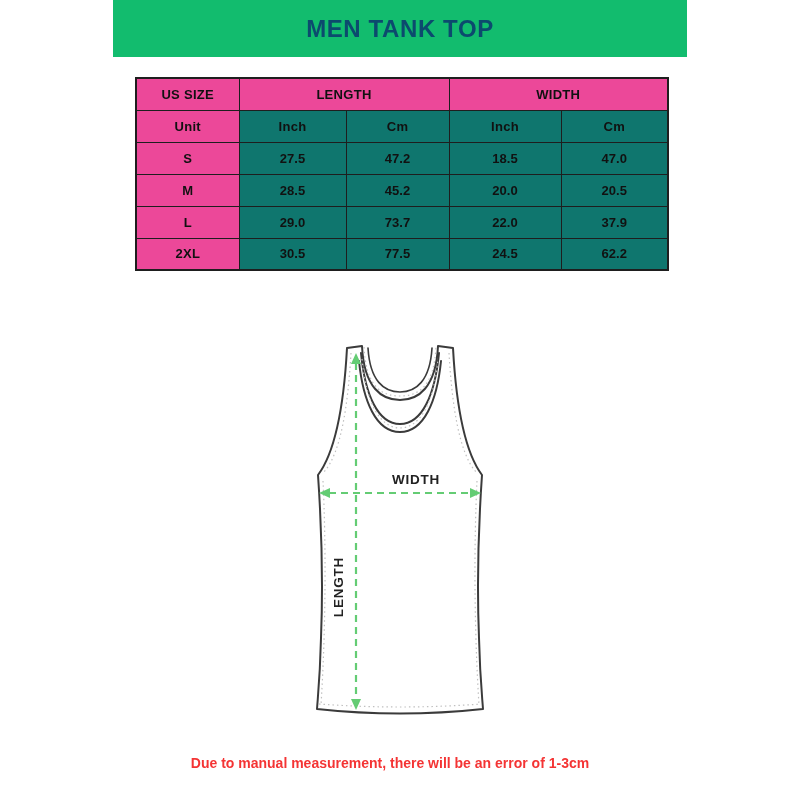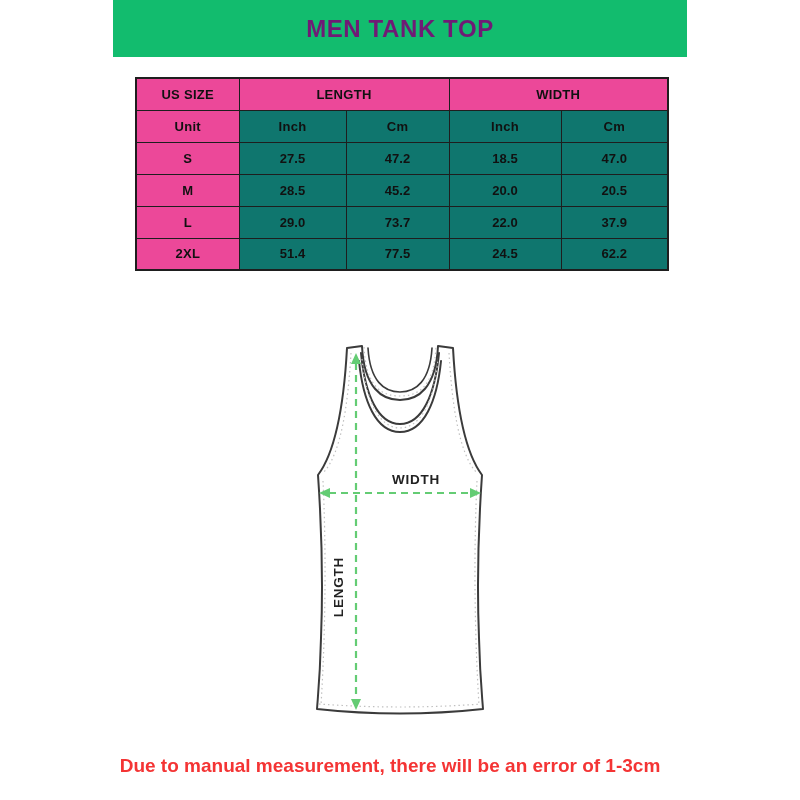--- a/index.html
+++ b/index.html
@@ -15,21 +15,21 @@
 
   
   .banner {
     position: absolute;
     left: 113px; top: 0;
     width: 574px; height: 57px;
     background: #12BC6E;
     display: flex; align-items: center; justify-content: center;
   }
   .banner h1 {
-    color: #701a75;
+    color: #0c4a6e;
     font-size: 24px;
     font-weight: 700;
     letter-spacing: 0.6px;
   }
 
   
   .size-table {
     position: absolute;
     left: 135px; top: 77px;
     width: 532px;
@@ -65,21 +65,21 @@
     fill: #222222;
   }
 
   
   .note {
     position: absolute;
     left: 0; top: 755px;
     width: 780px;
     text-align: center;
     color: #F43434;
-    font-size: 19px;
+    font-size: 14px;
     font-weight: 700;
   }
 </style>
 </head>
 <body>
 
 <div class="page">
 
   <header class="banner">
     <h1>MEN TANK TOP</h1>
@@ -124,21 +124,21 @@
       </tr>
       <tr>
         <th class="gray">L</th>
         <td>29.0</td>
         <td>73.7</td>
         <td>22.0</td>
         <td>37.9</td>
       </tr>
       <tr>
         <th class="gray">2XL</th>
-        <td>51.4</td>
+        <td>30.5</td>
         <td>77.5</td>
         <td>24.5</td>
         <td>62.2</td>
       </tr>
     </tbody>
   </table>
 
   <div class="diagram">
     <svg viewBox="0 0 220 390" xmlns="http://www.w3.org/2000/svg">
 

